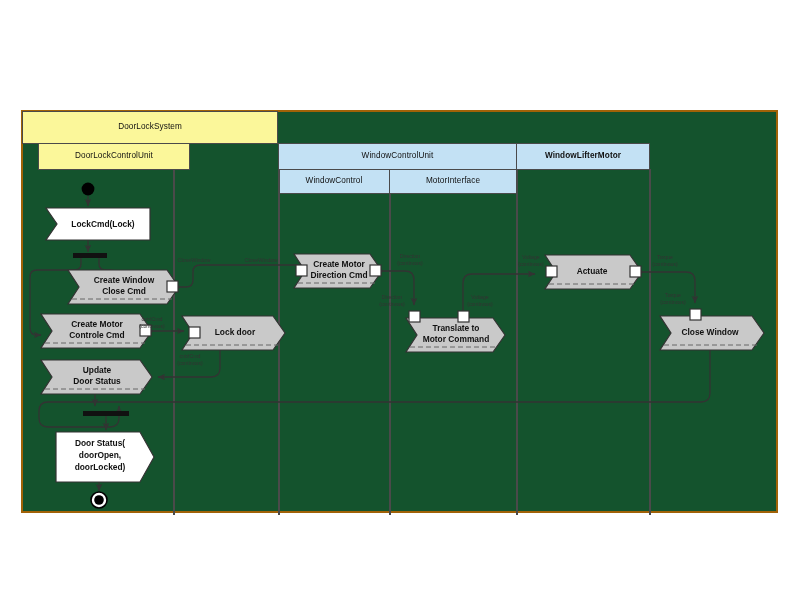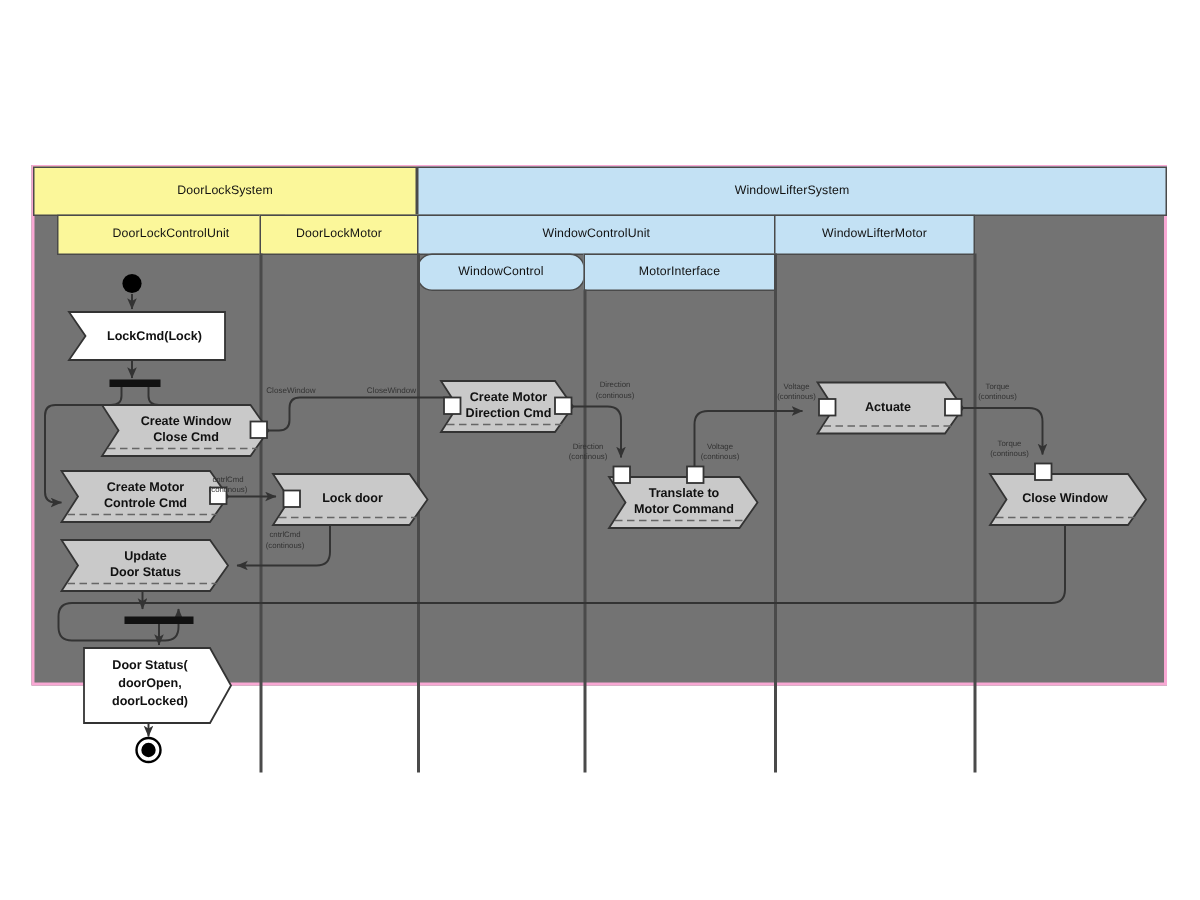--- a/index.html
+++ b/index.html
@@ -11,24 +11,24 @@
     overflow:hidden;
   }
   #canvas{
     position:relative;
     width:800px;height:600px;
     background:#ffffff;
   }
   #diagram{
     position:absolute;
     left:21px;top:110px;
-    width:757px;height:347px;
+    width:757px;height:403px;
     box-sizing:border-box;
-    border:2px solid #f9a8d4;
-    background:#737373;
+    border:2px solid #a16207;
+    background:#14532d;
   }
   
   .band{
     position:absolute;
     box-sizing:border-box;
     border:1px solid #4a4a4a;
     display:flex;align-items:center;justify-content:center;
     text-align:center;
     font-size:8.2px;
     color:#111;
@@ -64,38 +64,32 @@
 </head>
 <body>
 
 <div id="canvas">
 
   <div id="diagram">
 
     <div class="band yellow" style="left:-1px;top:-1px;width:256px;height:33px;">
       <span>DoorLockSystem</span>
     </div>
-    <div class="band blue" style="left:255px;top:-1px;width:500px;height:33px;">
-      <span>WindowLifterSystem</span>
-    </div>
 
     <div class="band yellow" style="left:-1px;top:31px;width:152px;height:27px;margin-left:16px;">
       <span>DoorLockControlUnit</span>
     </div>
-    <div class="band yellow" style="left:150px;top:31px;width:106px;height:27px;">
-      <span>DoorLockMotor</span>
-    </div>
     <div class="band blue" style="left:255px;top:31px;width:239px;height:27px;">
       <span>WindowControlUnit</span>
     </div>
-    <div class="band blue" style="left:493px;top:31px;width:134px;height:27px;">
+    <div class="band blue" style="left:493px;top:31px;width:134px;height:27px;font-weight:bold;">
       <span>WindowLifterMotor</span>
     </div>
 
-    <div class="band blue" style="left:255px;top:57px;width:112px;height:25px;border-radius:10px;">
+    <div class="band blue" style="left:255px;top:57px;width:112px;height:25px;">
       <span>WindowControl</span>
     </div>
     <div class="band blue" style="left:366px;top:57px;width:128px;height:25px;text-align:right;">
       <span>MotorInterface</span>
     </div>
 
     <div class="vdiv" style="left:150px;top:57px;height:346px;"></div>
     <div class="vdiv" style="left:255px;top:57px;height:346px;"></div>
     <div class="vdiv" style="left:366px;top:81px;height:322px;"></div>
     <div class="vdiv" style="left:493px;top:57px;height:346px;"></div>

